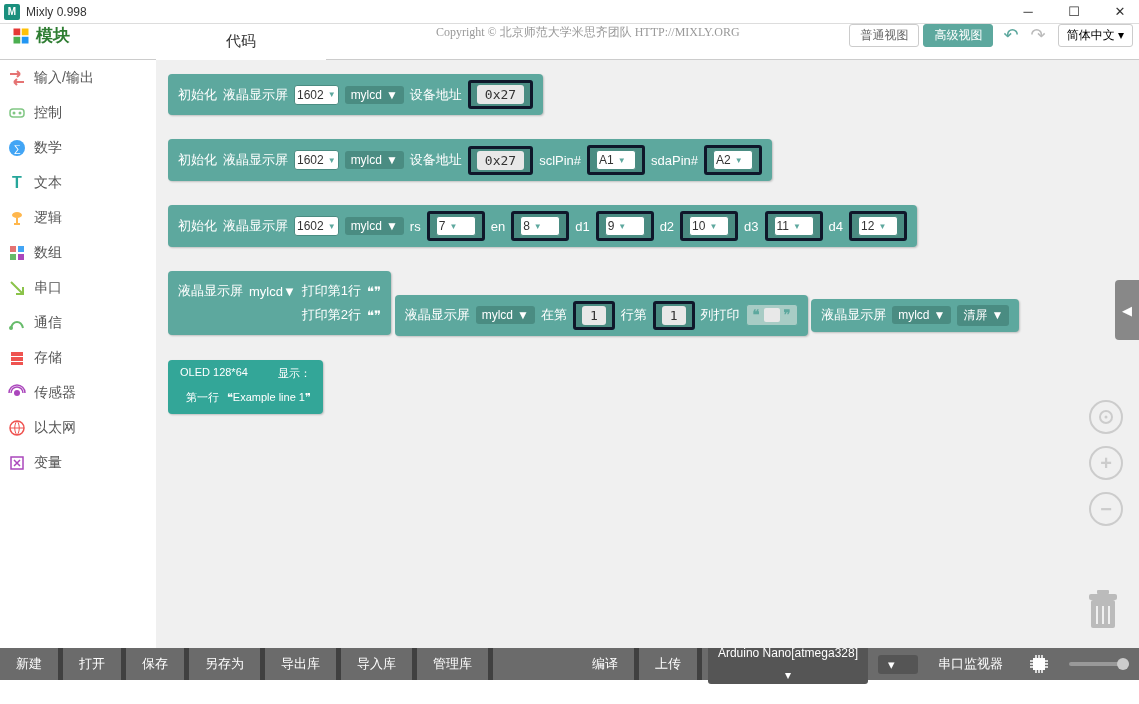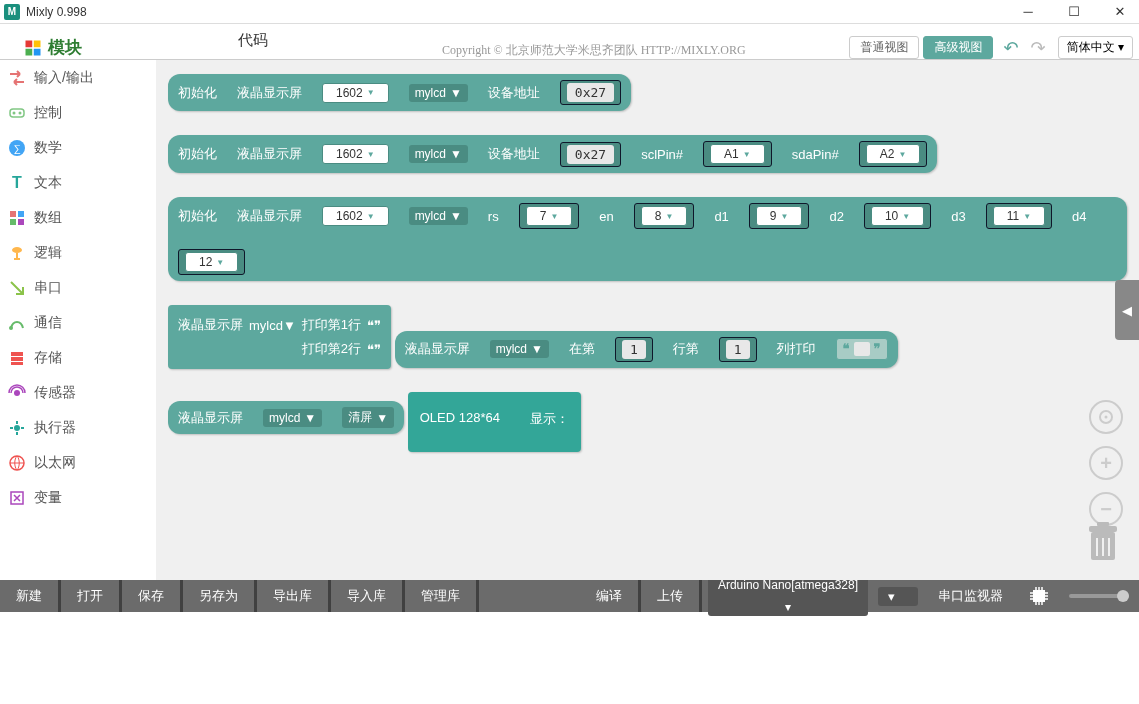--- a/index.html
+++ b/index.html
@@ -2,58 +2,58 @@
 <html><head>
 <meta charset="utf-8">
 <style>
 * { box-sizing: border-box; margin: 0; padding: 0; font-family: "Microsoft YaHei", Arial, sans-serif; }
 body { width: 1139px; height: 704px; background: #fff; overflow: hidden; font-size: 13px; }
 .titlebar { height: 24px; display: flex; align-items: center; padding: 0 4px; border-bottom: 1px solid #ddd; }
 .titlebar .logo { width: 16px; height: 16px; background: #1a8f7d; color: #fff; font-size: 10px; display: flex; align-items: center; justify-content: center; border-radius: 2px; font-weight: bold; }
 .titlebar .title { margin-left: 6px; font-size: 12px; color: #333; }
 .titlebar .winbtns { margin-left: auto; display: flex; gap: 32px; padding-right: 8px; }
 .titlebar .winbtn { width: 14px; height: 14px; display: flex; align-items: center; justify-content: center; font-size: 13px; color: #333; cursor: pointer; }
-.topbar { height: 36px; display: flex; align-items: flex-end; border-bottom: 1px solid #ccc; background: #fff; padding-left: 12px; }
+.topbar { height: 36px; display: flex; align-items: flex-start; border-bottom: 1px solid #ccc; background: #fff; }
 .topbar .mods { width: 156px; display: flex; align-items: center; padding-left: 12px; font-size: 17px; color: #2e7d32; font-weight: bold; }
 .topbar .mods .puzzle { width: 18px; height: 18px; margin-right: 6px; }
 .topbar .tab { width: 170px; height: 36px; display: flex; align-items: center; justify-content: center; font-size: 15px; color: #333; border-bottom: 2px solid #fff; }
 .topbar .credit { flex: 1; text-align: center; font-size: 12px; color: #999; font-family: Liberation Serif, serif; }
 .topbar .viewbtn { border: 1px solid #ccc; padding: 2px 10px; font-size: 12px; color: #666; border-radius: 3px; margin-right: 4px; cursor: pointer; }
 .topbar .viewbtn.active { background: #5da89e; color: #fff; border-color: #5da89e; }
 .topbar .undo, .topbar .redo { font-size: 18px; color: #5da89e; margin: 0 6px; cursor: pointer; }
 .topbar .redo { color: #bbb; }
 .topbar .langsel { border: 1px solid #ccc; padding: 2px 8px; font-size: 12px; margin: 0 6px; border-radius: 3px; cursor: pointer; }
-.main { display: flex; height: 520px; }
+.main { display: flex; height: 588px; }
 .sidebar { width: 156px; background: #fff; }
 .cat { height: 35px; display: flex; align-items: center; padding-left: 8px; font-size: 14px; color: #555; cursor: pointer; }
 .cat.active { background: #33a698; color: #fff; }
 .cat .icon { width: 18px; height: 18px; margin-right: 8px; display: flex; align-items: center; justify-content: center; }
 .canvas { flex: 1; background: #f0f0f0; position: relative; padding: 14px 12px; overflow: hidden; }
-.block { background: #5da89e; border-radius: 12px; padding: 6px 10px; display: inline-flex; align-items: center; gap: 20px; margin-bottom: 24px; color: #fff; font-size: 13px; box-shadow: 1px 1px 2px rgba(0,0,0,0.2); position: relative; flex-wrap: wrap; }
+.block { background: #5da89e; border-radius: 4px; padding: 6px 10px; display: inline-flex; align-items: center; gap: 6px; margin-bottom: 24px; color: #fff; font-size: 13px; box-shadow: 1px 1px 2px rgba(0,0,0,0.2); position: relative; flex-wrap: wrap; }
 .block .lbl { white-space: nowrap; }
-.block .sel { background: #fff; color: #333; padding: 2px 13px; border-radius: 3px; display: inline-flex; align-items: center; gap: 4px; font-size: 12px; min-width: 40px; border: 1px solid #4a8c82; }
+.block .sel { background: #fff; color: #333; padding: 2px 2px; border-radius: 3px; display: inline-flex; align-items: center; gap: 4px; font-size: 12px; min-width: 40px; border: 1px solid #4a8c82; }
 .block .sel .arr { font-size: 8px; color: #5da89e; }
 .block .field { background: #e8e8e8; color: #333; padding: 2px 8px; border-radius: 3px; font-family: monospace; font-size: 13px; }
 .block .mysel { background: #4a8c82; color: #fff; padding: 2px 6px; border-radius: 3px; display: inline-flex; align-items: center; gap: 4px; font-size: 12px; font-family: monospace; }
-.block .slot { background: #4a8c82; padding: 2px 6px; border-radius: 3px; display: inline-flex; align-items: center; border: 1px solid #0f172a; }
+.block .slot { background: #4a8c82; padding: 2px 6px; border-radius: 3px; display: inline-flex; align-items: center; border: 3px solid #0f172a; }
 .block .strslot { background: #a8ccc5; padding: 2px 6px; border-radius: 3px; display: inline-flex; align-items: center; gap: 4px; border: 1px solid #5da89e; }
 .block .q { font-family: Georgia, serif; font-weight: bold; color: #5da89e; }
 .block .strval { background: #e8e8e8; color: #333; padding: 1px 4px; border-radius: 2px; font-family: monospace; font-size: 12px; min-width: 16px; min-height: 14px; display: inline-block; }
 .block-multi { background: #5da89e; border-radius: 4px; padding: 8px 10px; display: inline-block; color: #fff; font-size: 13px; margin-bottom: 20px; box-shadow: 1px 1px 2px rgba(0,0,0,0.2); }
 .block-multi .row { display: flex; align-items: center; gap: 6px; padding: 3px 0; }
 .block-multi .row .lbl { white-space: nowrap; }
-.block-oled { background: #33a698; border-radius: 4px; padding: 18px 12px; display: inline-block; color: #fff; font-size: 13px; box-shadow: 1px 1px 2px rgba(0,0,0,0.2); }
+.block-oled { background: #33a698; border-radius: 4px; padding: 6px 12px; display: inline-block; color: #fff; font-size: 11px; box-shadow: 1px 1px 2px rgba(0,0,0,0.2); }
 .block-oled .hdr { display: flex; gap: 30px; margin-bottom: 6px; font-family: monospace; }
 .block-oled .line { display: flex; align-items: center; gap: 8px; justify-content: flex-end; padding: 3px 0; }
 .sidepanel { position: absolute; right: 0; top: 220px; width: 24px; height: 60px; background: #888; display: flex; align-items: center; justify-content: center; color: #fff; border-radius: 4px 0 0 4px; cursor: pointer; }
 .ctrls { position: absolute; right: 16px; top: 340px; display: flex; flex-direction: column; gap: 12px; }
 .ctrl { width: 34px; height: 34px; border: 2px solid #ccc; border-radius: 50%; display: flex; align-items: center; justify-content: center; color: #ccc; font-size: 20px; cursor: pointer; background: #f0f0f0; font-weight: bold; }
 .trash { position: absolute; right: 16px; bottom: 16px; width: 40px; height: 44px; cursor: pointer; }
 .bottombar { height: 32px; background: #6b6b6b; display: flex; align-items: center; color: #fff; font-size: 13px; }
-.bottombar .btn { padding: 0 16px; height: 32px; display: flex; align-items: center; cursor: pointer; border-right: 3px solid #404040; }
+.bottombar .btn { padding: 0 16px; height: 32px; display: flex; align-items: center; cursor: pointer; border-right: 5px solid #404040; }
 .bottombar .spacer { flex: 1; }
 .bottombar .boardsel { background: #555; padding: 2px 10px; border-radius: 3px; margin: 0 6px; display: flex; align-items: center; gap: 8px; font-size: 12px; cursor: pointer; flex-direction: column; }
 .bottombar .portsel { background: #555; padding: 2px 10px; border-radius: 3px; width: 40px; margin: 0 4px; cursor: pointer; }
 .bottombar .chip { width: 24px; height: 24px; margin: 0 8px; }
 .bottombar .slider { width: 60px; height: 4px; background: #999; border-radius: 2px; margin: 0 10px; position: relative; }
 .bottombar .slider .knob { position: absolute; right: 0; top: -4px; width: 12px; height: 12px; background: #ccc; border-radius: 50%; }
 svg { display: block; }
 </style>
 </head>
 <body>
@@ -120,41 +120,41 @@
         <span class="icon">
           <svg width="18" height="18" viewBox="0 0 18 18">
             <text x="9" y="14" text-anchor="middle" fill="#26a69a" font-size="16" font-weight="bold">T</text>
           </svg>
         </span>
         <span>文本</span>
       </div>
     <div class="cat">
         <span class="icon">
           <svg width="18" height="18" viewBox="0 0 18 18">
+            <ellipse cx="9" cy="6" rx="5" ry="3" fill="#ffb74d"></ellipse>
+            <rect x="8" y="9" width="2" height="5" fill="#ffb74d"></rect>
+            <rect x="6" y="14" width="6" height="2" fill="#ffb74d"></rect>
+          </svg>
+        </span>
+        <span>逻辑</span>
+      </div>
+    <div class="cat">
+        <span class="icon">
+          <svg width="18" height="18" viewBox="0 0 18 18">
             <rect x="2" y="2" width="6" height="6" fill="#e57373"></rect>
             <rect x="10" y="2" width="6" height="6" fill="#42a5f5"></rect>
             <rect x="2" y="10" width="6" height="6" fill="#66bb6a"></rect>
             <rect x="10" y="10" width="6" height="6" fill="#ab47bc"></rect>
           </svg>
         </span>
         <span>数组</span>
       </div>
     <div class="cat">
         <span class="icon">
           <svg width="18" height="18" viewBox="0 0 18 18">
-            <ellipse cx="9" cy="6" rx="5" ry="3" fill="#ffb74d"></ellipse>
-            <rect x="8" y="9" width="2" height="5" fill="#ffb74d"></rect>
-            <rect x="6" y="14" width="6" height="2" fill="#ffb74d"></rect>
-          </svg>
-        </span>
-        <span>逻辑</span>
-      </div>
-    <div class="cat">
-        <span class="icon">
-          <svg width="18" height="18" viewBox="0 0 18 18">
             <path d="M3 3l12 12M15 8v7h-7" stroke="#8bc34a" stroke-width="2" fill="none"></path>
           </svg>
         </span>
         <span>串口</span>
       </div>
     <div class="cat">
         <span class="icon">
           <svg width="18" height="18" viewBox="0 0 18 18">
             <path d="M3 14c2-8 10-8 12 0" stroke="#66bb6a" stroke-width="2" fill="none"></path>
             <circle cx="3" cy="14" r="2" fill="#66bb6a"></circle>
@@ -173,29 +173,20 @@
         <span>存储</span>
       </div>
     <div class="cat">
         <span class="icon">
           <svg width="18" height="18" viewBox="0 0 18 18">
             <circle cx="9" cy="9" r="3" fill="#ab47bc"></circle>
             <path d="M3 9a6 6 0 0112 0M1 9a8 8 0 0116 0" stroke="#ab47bc" stroke-width="1.5" fill="none"></path>
           </svg>
         </span>
         <span>传感器</span>
-      </div>
-    <div class="cat">
-        <span class="icon">
-          <svg width="18" height="18" viewBox="0 0 18 18">
-            <circle cx="9" cy="9" r="3" fill="#26a69a"></circle>
-            <path d="M9 2v3M9 13v3M2 9h3M13 9h3" stroke="#26a69a" stroke-width="2"></path>
-          </svg>
-        </span>
-        <span>执行器</span>
       </div>
     <div class="cat">
         <span class="icon">
           <svg width="18" height="18" viewBox="0 0 18 18">
             <circle cx="9" cy="9" r="7" fill="none" stroke="#ef5350" stroke-width="1.5"></circle>
             <path d="M2 9h14M9 2c3 3 3 11 0 14M9 2c-3 3-3 11 0 14" stroke="#ef5350" stroke-width="1" fill="none"></path>
           </svg>
         </span>
         <span>以太网</span>
       </div>
@@ -358,20 +349,24 @@
       <span class="mysel">
           <span>清屏</span>
           <span class="arr">▼</span>
         </span>
     </div>
 
     <div class="block-oled">
       <div class="hdr">
           <span>OLED 128*64</span>
           <span>显示：</span>
+        </div>
+      <div class="line">
+          <span>第一行</span>
+          <span class="strslot"><span class="q">❝</span><span class="strval">Example line 1</span><span class="q">❞</span></span>
         </div>
     </div>
 
     <div class="sidepanel">◀</div>
     <div class="ctrls">
       <div class="ctrl">
           <svg width="18" height="18" viewBox="0 0 18 18">
             <circle cx="9" cy="9" r="6" fill="none" stroke="#ccc" stroke-width="2"></circle>
             <circle cx="9" cy="9" r="1.5" fill="#ccc"></circle>
           </svg>

